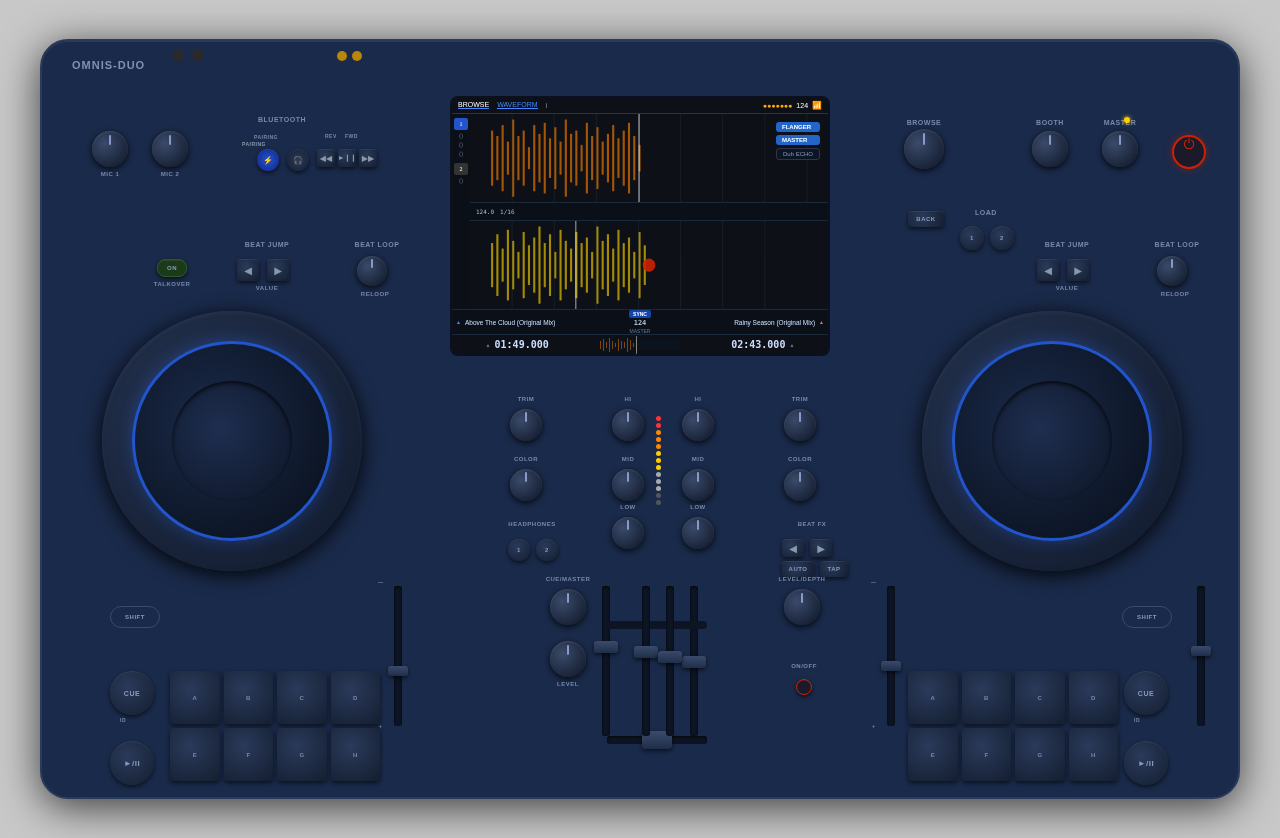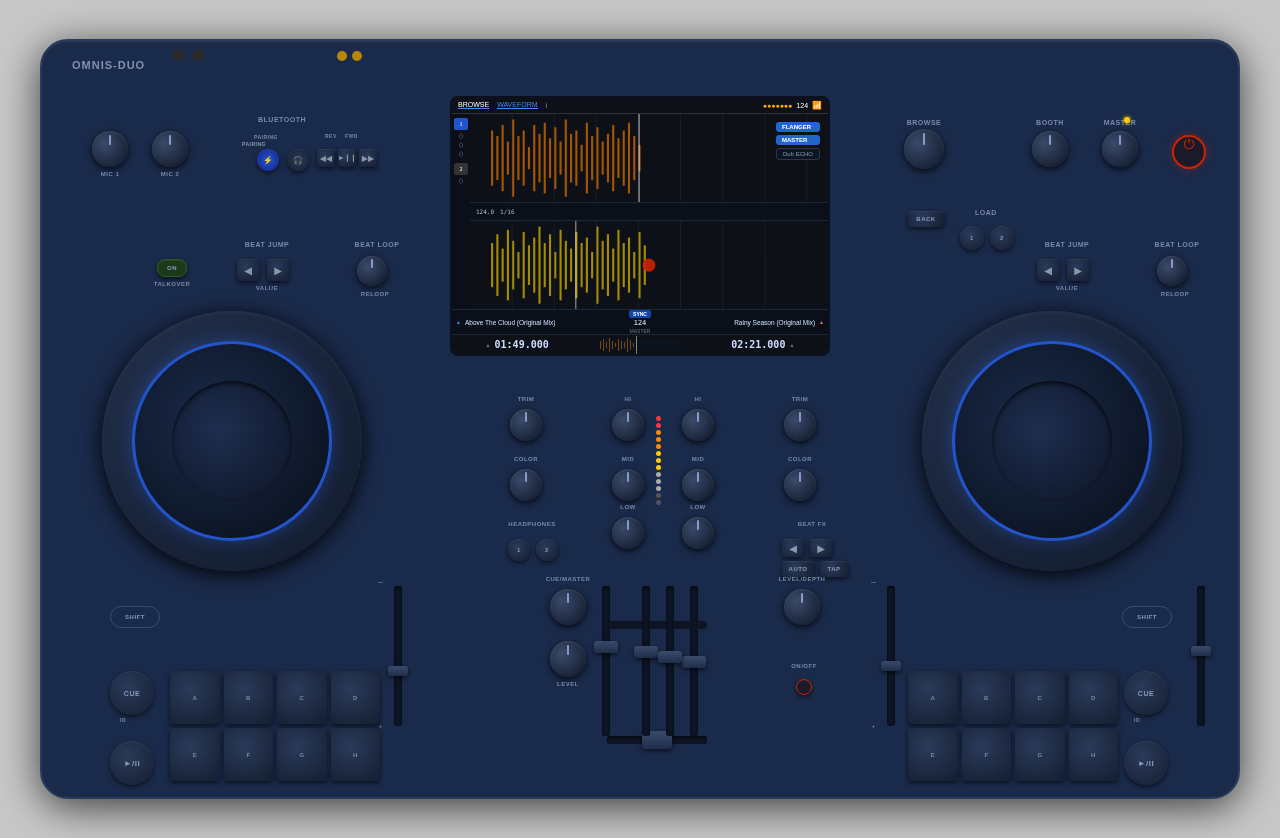--- a/index.html
+++ b/index.html
@@ -537,21 +537,21 @@
             <rect x="21" y="5" width="1" height="8"></rect>
             <rect x="24" y="6" width="1" height="6"></rect>
             <rect x="27" y="2" width="1" height="14"></rect>
             <rect x="30" y="4" width="1" height="10"></rect>
             <rect x="33" y="7" width="1" height="4"></rect>
             <rect x="36" y="3" width="1" height="12"></rect>
           </g>
           <rect x="36" y="0" width="1" height="18" fill="#fff" opacity="0.7"></rect>
         </svg>
         <div style="display:flex;align-items:center;gap:4px;">
-          <div style="color:#ccddff;font-size:10px;font-family:monospace;font-weight:bold;">02:21.000</div>
+          <div style="color:#ccddff;font-size:10px;font-family:monospace;font-weight:bold;">02:43.000</div>
           <div style="color:#667788;font-size:5px;font-family:Arial;">▲</div>
         </div>
       </div>
     </div>
   </div>
 
   <div class="knob" style="width:32px;height:32px;position:absolute;top:368px;left:468px;"></div>
   <div class="ctrl-label" style="top:355px;left:462px;width:44px;">TRIM</div>
 
   <div class="knob" style="width:32px;height:32px;position:absolute;top:368px;left:570px;"></div>

